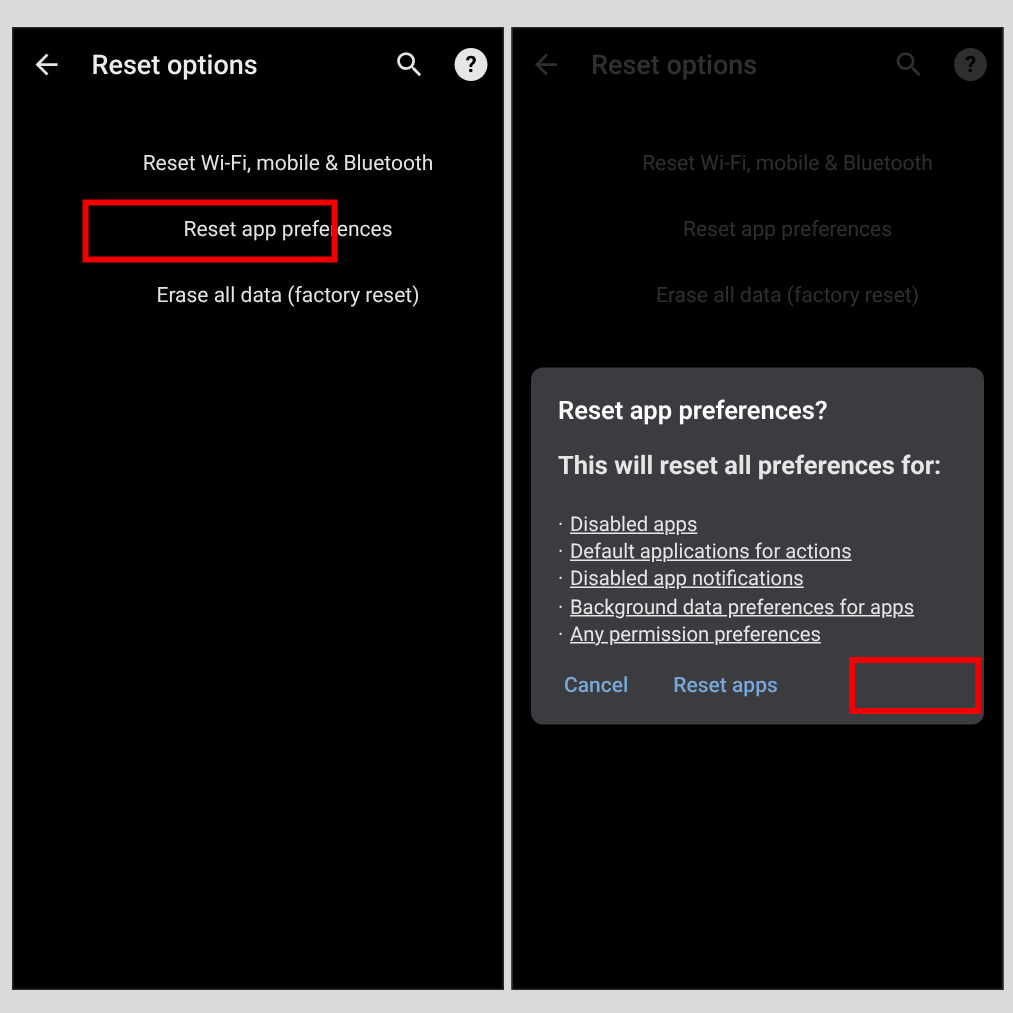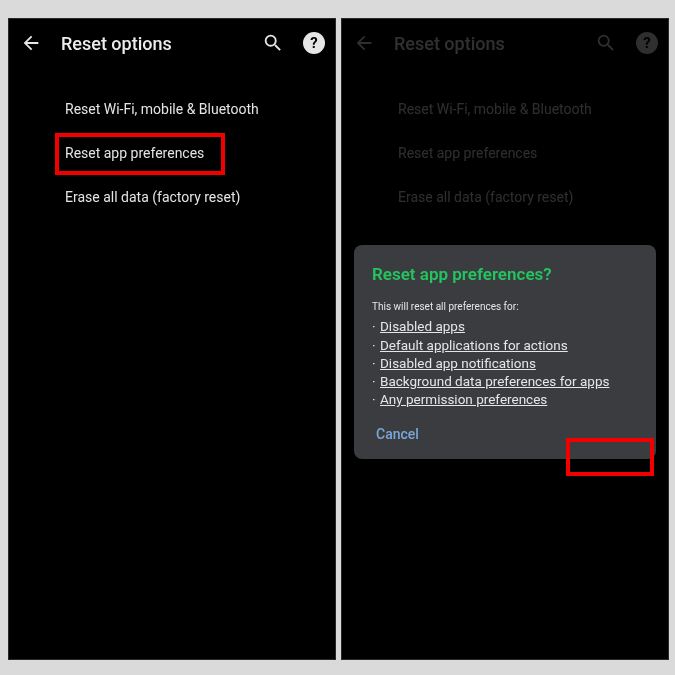--- a/index.html
+++ b/index.html
@@ -52,20 +52,21 @@
   }
   .appbar-title {
     flex: 1;
     color: #ececec;
     font-size: 18px;
     font-weight: 500;
   }
 
   .list {
     padding-top: 20px;
+    text-align: center;
   }
   .list-item {
     color: #e4e4e4;
     font-size: 14px;
     padding: 14px 16px 14px 56px;
     cursor: pointer;
     position: relative;
   }
 
   
@@ -86,24 +87,24 @@
     border-radius: 8px;
     padding: 18px 18px 10px 18px;
     color: #e6e6e6;
     box-shadow: 0 6px 24px rgba(0,0,0,0.6);
     font-size: 13.5px;
     line-height: 1.35;
   }
   .dialog-title {
     font-size: 17px;
     font-weight: 600;
-    color: #22c55e;
+    color: #ffffff;
     margin-bottom: 14px;
   }
-  .dialog-intro { margin-bottom: 4px; font-size: 10px;}
+  .dialog-intro { margin-bottom: 18px; font-size: 17px; font-weight: bold;}
   .bullets { margin: 0 0 10px 0; padding: 0; text-decoration: underline; }
   .bullet {
     position: relative;
     padding-left: 8px;
   }
   .bullet::before {
     content: "·";
     position: absolute;
     left: 0;
     top: 0;
@@ -193,19 +194,20 @@
       <div class="dialog-intro">This will reset all preferences for:</div>
       <div class="bullets">
         <div class="bullet"><span>Disabled apps</span></div>
         <div class="bullet"><span>Default applications for actions</span></div>
         <div class="bullet"><span>Disabled app notifications</span></div>
         <div class="bullet"><span>Background data preferences for apps</span></div>
         <div class="bullet"><span>Any permission preferences</span></div>
       </div>
       <div class="dialog-actions">
         <div class="text-btn">Cancel</div>
+        <div class="text-btn">Reset apps</div>
       </div>
     </div>
 
     <div class="red-highlight" style="left:224px; top:419px; width:88px; height:38px;"></div>
   </div>
 
 </div>
 
 </body></html>

